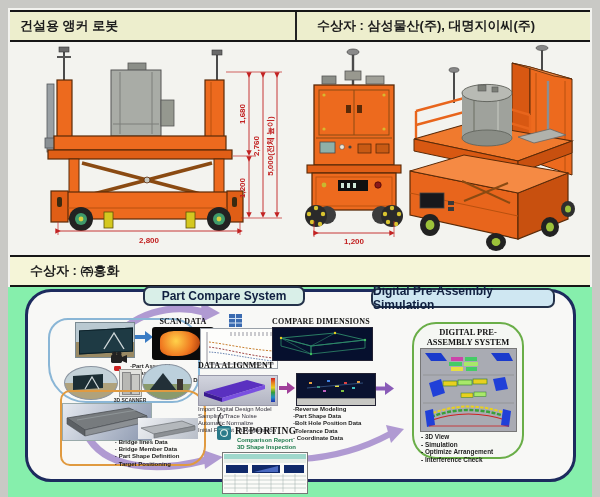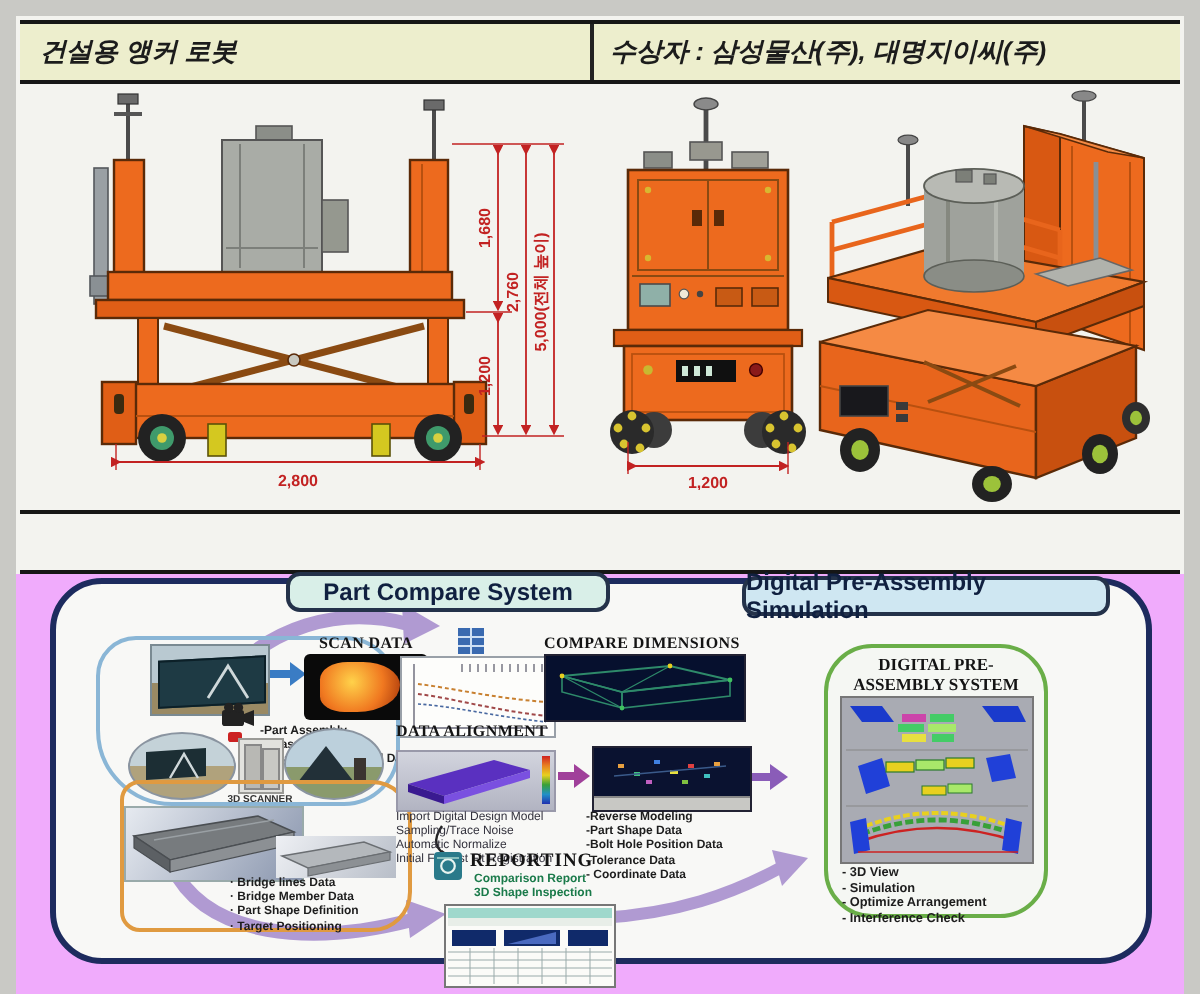--- a/index.html
+++ b/index.html
@@ -4,43 +4,43 @@
 <style>
   html,body{margin:0;padding:0;}
   body{font-family:"Liberation Sans",sans-serif;background:#b9b9b5;}
   .stage{position:relative;width:600px;height:497px;background:#c9c9c5;overflow:hidden;}
   .content{position:absolute;left:8px;top:8px;width:584px;height:489px;background:#f3f3ef;}
   .abs{position:absolute;}
   
   .hdr{position:absolute;left:2px;width:580px;height:28px;border-top:2px solid #161616;border-bottom:2px solid #161616;display:flex;}
   .hcell{display:flex;align-items:center;font-weight:bold;font-size:13px;color:#1c1c1c;}
   .hcell.l{width:287px;padding-left:10px;border-right:2px solid #222;box-sizing:border-box;}
-  .hcell.r{flex:1;padding-left:8px;}
+  .hcell.r{flex:1;padding-left:20px;}
   
   .dimtxt{font-family:"Liberation Sans",sans-serif;font-size:8px;font-weight:bold;fill:#c22222;}
   
-  .diagram{position:absolute;left:0;top:279px;width:584px;height:210px;background:#f0abfc;}
+  .diagram{position:absolute;left:0;top:279px;width:584px;height:210px;background:#86efac;}
   .dbox{position:absolute;left:17px;top:2px;width:551px;height:193px;border:3px solid #1d2b5e;border-radius:26px;background:#f8f8f6;box-sizing:border-box;z-index:0;}
   .pill{position:absolute;height:20px;border:2px solid #24324a;border-radius:7px;display:flex;align-items:center;justify-content:center;font-weight:bold;font-size:12px;color:#102040;z-index:5;box-sizing:border-box;}
   .ser{font-family:"Liberation Serif",serif;font-weight:700;color:#141414;}
   .ft{font-size:8px;line-height:9px;letter-spacing:0.2px;white-space:nowrap;}
   .b6{font-size:6px;line-height:7.2px;color:#1d1d1d;white-space:nowrap;font-weight:bold;}
   .n6{font-size:6px;line-height:7px;color:#33323d;white-space:nowrap;}
   .z2{z-index:2;}
   .thumb{position:absolute;overflow:hidden;z-index:2;}
   .oval{border-radius:50%;border:1px solid #8a94a0;overflow:hidden;z-index:2;position:absolute;}
   .arrowsvg{position:absolute;left:0;top:0;width:584px;height:210px;z-index:1;pointer-events:none;}
 </style>
 </head>
 <body>
 
 <div class="stage">
  <div class="content">
 
-  <div class="hdr" style="top:2px;background:#edeecd;font-style:italic;">
+  <div class="hdr" style="top:2px;background:#edeecd;">
     <div class="hcell l">건설용 앵커 로봇</div>
     <div class="hcell r">수상자 : 삼성물산(주), 대명지이씨(주)</div>
   </div>
 
   <div class="abs" style="left:0;top:32px;width:584px;height:214px;">
 
     <svg class="abs" style="left:20px;top:2px;" width="262" height="206" viewBox="0 0 262 206">
       <defs>
         <marker id="ra1" markerWidth="6" markerHeight="6" refX="3" refY="3" orient="auto">
               <path d="M0,0 L6,3 L0,6 z" fill="#c22222"></path>
@@ -221,20 +221,21 @@
       <ellipse cx="96" cy="201" rx="10" ry="9" fill="#222"></ellipse>
           <ellipse cx="96" cy="201" rx="4.4" ry="4" fill="#9cc23a"></ellipse>
       <ellipse cx="150" cy="186" rx="9" ry="10" fill="#222"></ellipse>
           <ellipse cx="150" cy="186" rx="4" ry="4.6" fill="#9cc23a"></ellipse>
       <ellipse cx="168" cy="168" rx="7" ry="8" fill="#2e2e2e"></ellipse>
           <ellipse cx="168" cy="168" rx="3" ry="3.6" fill="#9cc23a"></ellipse>
     </svg>
   </div>
 
   <div class="hdr" style="top:247px;">
+    <div class="hcell r" style="background:#f5f5d8;">수상자 : ㈜흥화</div>
   </div>
 
   <div class="diagram">
     <div class="dbox"></div>
 
     <svg class="arrowsvg">
       <path d="M 100,58 C 125,25 163,16 196,25" stroke="#b09ad2" stroke-width="7" fill="none" stroke-linecap="round"></path>
       <polygon points="193,15 212,26 194,35" fill="#b09ad2"></polygon>
       <path d="M 78,146 C 95,182 148,186 198,173" stroke="#b09ad2" stroke-width="7" fill="none" stroke-linecap="round"></path>
       <polygon points="195,163 215,170 197,182" fill="#b09ad2"></polygon>

